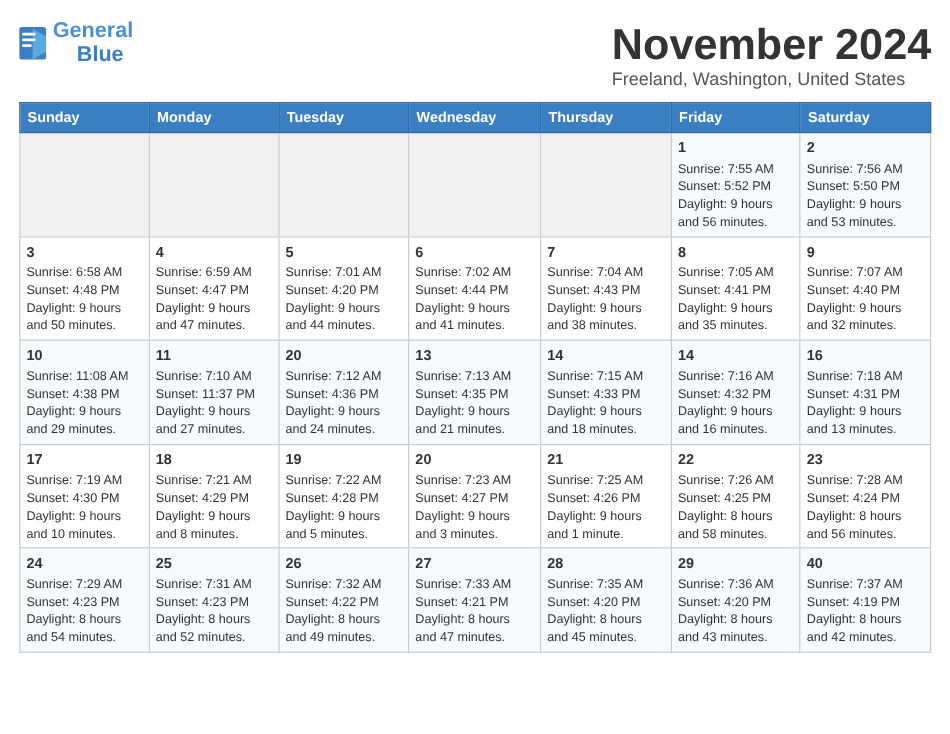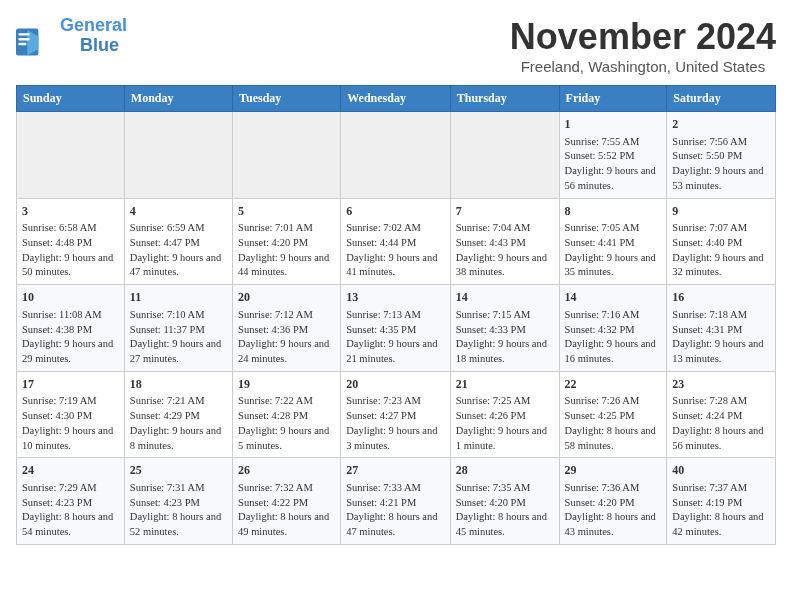--- a/index.html
+++ b/index.html
@@ -11,53 +11,52 @@
       padding: 16px;
     }
     .header-section {
       display: flex;
       justify-content: space-between;
       align-items: flex-start;
       margin-bottom: 10px;
     }
     .logo {
       display: flex;
-      align-items: flex-end;
-      gap: 20px;
+      align-items: center;
+      gap: 4px;
     }
     .logo-text {
       font-size: 18px;
       font-weight: bold;
       color: #333;
       line-height: 1.1;
     }
     .logo-text span {
       color: #4a90d9;
     }
     .logo-icon {
       width: 24px;
       height: 28px;
     }
     .title-section {
-      text-align: center;
+      text-align: left;
     }
     .month-title {
       font-size: 36px;
       font-weight: bold;
       color: #333;
     }
     .location-title {
       font-size: 15px;
       color: #555;
     }
     .calendar-table {
       width: 100%;
       border-collapse: collapse;
       font-size: 10.5px;
-      font-family: Liberation Serif, serif;
     }
     .calendar-table thead tr th {
       background-color: #3a7fc1;
       color: #fff;
       text-align: left;
       padding: 5px 6px;
       font-size: 12px;
       font-weight: bold;
       border: 1px solid #2a6aac;
     }

